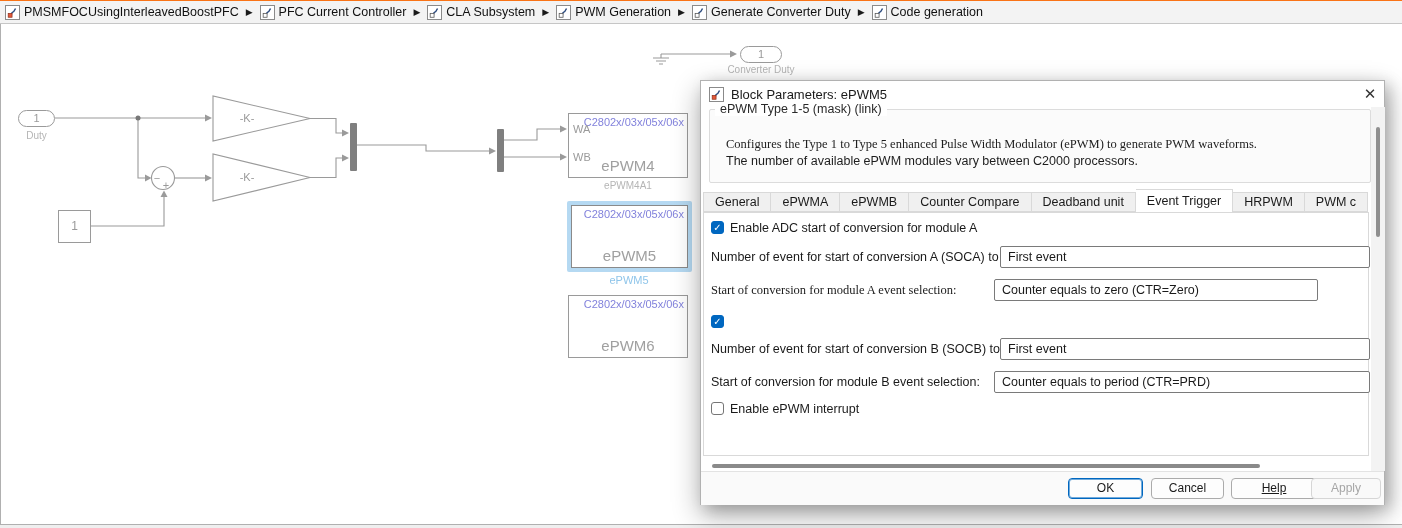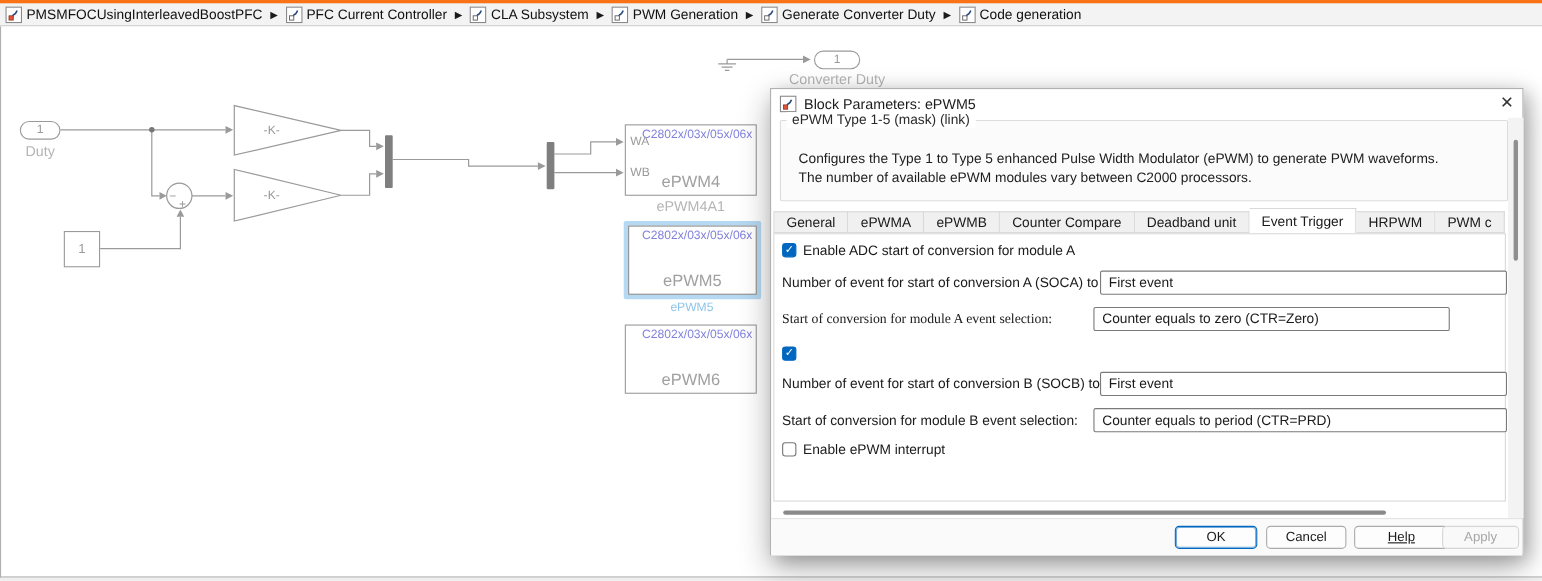--- a/index.html
+++ b/index.html
@@ -1,34 +1,34 @@
 <!DOCTYPE html>
 <html><head>
 <meta charset="utf-8">
 <style>
   * { margin:0; padding:0; box-sizing:border-box; }
   html,body { width:1402px; height:528px; font-family:"Liberation Sans","DejaVu Sans",sans-serif; background:#efefef; overflow:hidden; }
   .abs { position:absolute; }
 
   
   #toolbar { left:0; top:0; width:1402px; height:24px; background:#f3f3f3;
-             border-top:3px solid #f97316; border-bottom:1px solid #c6c6c6;
+             border-top:1px solid #f97316; border-bottom:1px solid #c6c6c6;
              display:flex; align-items:center; padding-left:5px; }
   .crumb { display:flex; align-items:center; gap:4px; font-size:12.5px; color:#111; cursor:default; }
   .crumb-sep { font-size:9px; color:#1a1a1a; margin:0 7px; }
   .subsys-icon { width:15px; height:15px; background:#fff; border:1px solid #8a8a8a; display:inline-block; }
 
   
   #canvas { left:0; top:24px; width:1402px; height:501px; background:#ffffff;
             border-left:1px solid #b0b0b0; border-bottom:1px solid #b0b0b0; }
   #wires { left:0; top:0; width:1402px; height:528px; pointer-events:none; }
 
   .port { border:1px solid #9a9a9a; border-radius:9px; background:#fff; color:#9a9a9a;
           font-size:11px; text-align:center; line-height:15px; }
-  .blk-label { color:#b5b5b5; font-size:13px; text-align:center; }
+  .blk-label { color:#b5b5b5; font-size:10px; text-align:center; }
   .const { border:1px solid #9a9a9a; background:#fff; color:#9a9a9a; font-size:12px;
            text-align:center; line-height:31px; }
 
   .epwm { background:#fff; border:1px solid #9a9a9a; }
   .chip-text { position:absolute; top:2px; left:0; right:3px; text-align:right; color:#8282dc; font-size:11px; }
   .epwm-name { position:absolute; bottom:3px; left:0; right:0; text-align:center; color:#a0a0a0; font-size:15px; }
   .port-lbl { position:absolute; left:4px; color:#9a9a9a; font-size:11px; }
   #sel-wrap { background:#b5d9f2; border-radius:2px; }
   #caption-epwm5 { color:#8fc5ea; font-size:11px; text-align:center; }
 
@@ -223,21 +223,21 @@
     <svg id="dlg-icon" class="abs" viewBox="0 0 15 15">
         <path d="M11 3 q-1.5 4 -4.5 5" stroke="#2b4a7d" stroke-width="1.6" fill="none"></path>
         <path d="M7.5 9.5 l-2.4 -0.4 1.6 -1.8 z" fill="#2b4a7d"></path>
         <rect x="2.5" y="8.5" width="4.5" height="4.5" fill="#e2573a" stroke="#8c2f1b" stroke-width="0.8"></rect>
       </svg>
     <div id="dlg-title" class="abs">Block Parameters: ePWM5</div>
     <div id="dlg-close" class="abs">✕</div>
   </div>
 
   <div id="mask-box" class="abs">
-    <div class="mask-desc abs" style="top:27px;">Configures the Type 1 to Type 5 enhanced Pulse Width Modulator (ePWM) to generate PWM waveforms.</div>
+    <div class="mask-desc abs" style="top:27px;font-family:Liberation Serif, serif;">Configures the Type 1 to Type 5 enhanced Pulse Width Modulator (ePWM) to generate PWM waveforms.</div>
     <div class="mask-desc abs" style="top:44px;">The number of available ePWM modules vary between C2000 processors.</div>
   </div>
   <div id="mask-legend" class="abs">ePWM Type 1-5 (mask) (link)</div>
 
   <div id="tabs" class="abs">
     <div class="tab">General</div>
     <div class="tab">ePWMA</div>
     <div class="tab">ePWMB</div>
     <div class="tab">Counter Compare</div>
     <div class="tab">Deadband unit</div>

